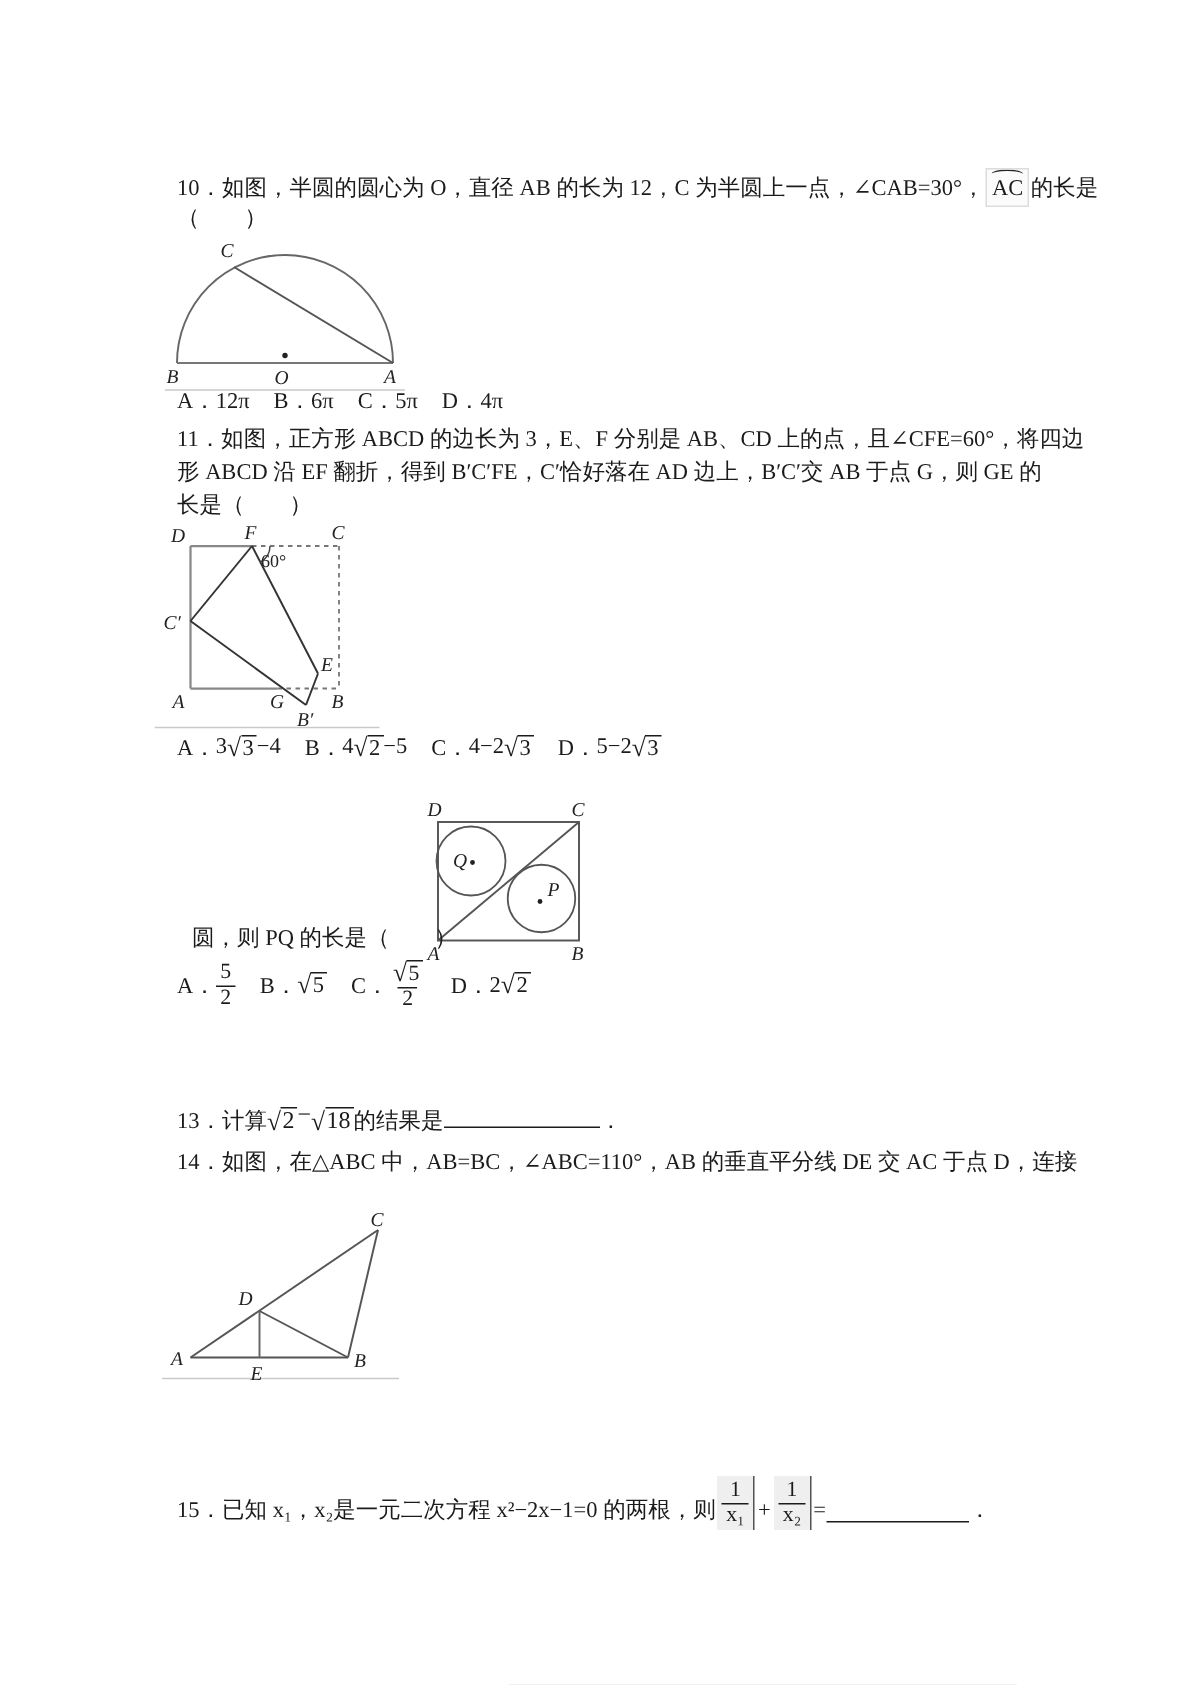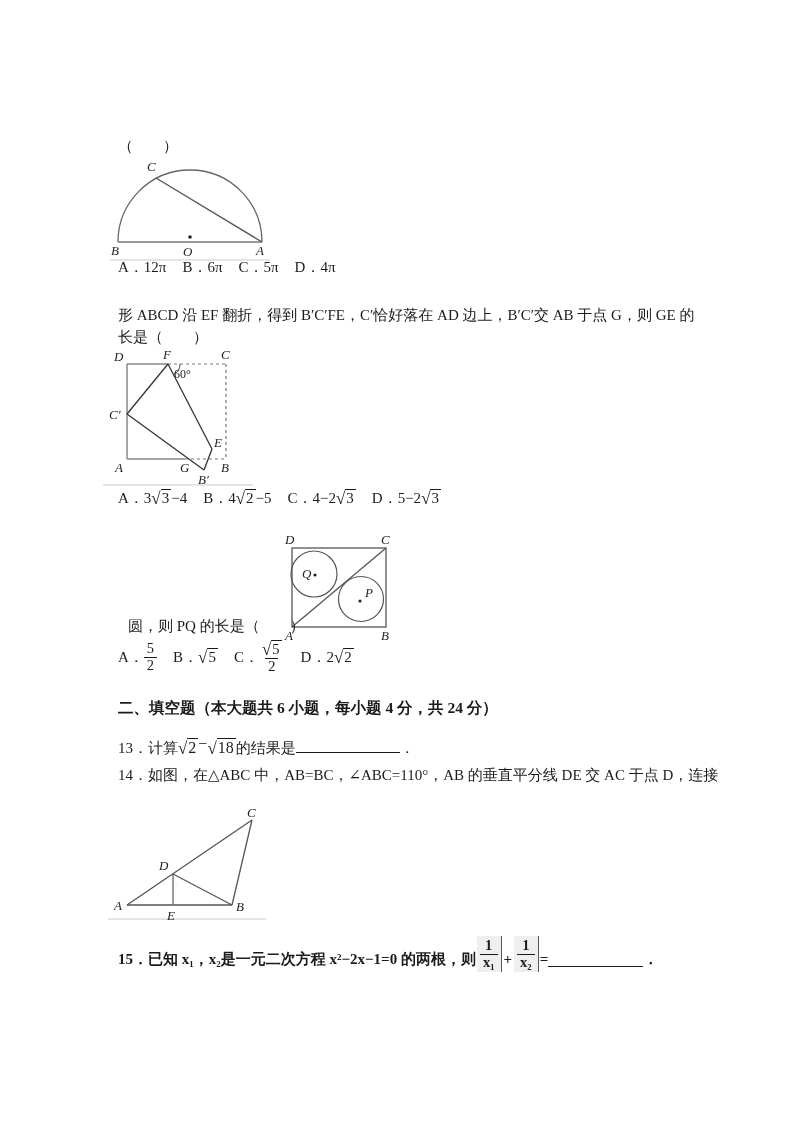--- a/index.html
+++ b/index.html
@@ -35,20 +35,21 @@
   .q15row { position:absolute; display:flex; align-items:flex-end; white-space:pre; }
   .q15row .txt { line-height:21px; }
   .q15row .frac { margin-bottom:-2px; }
   .plus15 { margin:0 1px; line-height:18px; }
 </style>
 </head>
 <body>
 
 <div class="page">
 
+  <div class="line" style="left:118px; top:112px;"><span>10．如图，半圆的圆心为 O，直径 AB 的长为 12，C 为半圆上一点，∠CAB=30°，</span><span class="arcbox"><span class="arccurve"></span><span>AC</span></span><span>的长是</span></div>
   <div class="line" style="left:118px; top:136px;">（　　）</div>
 
   <svg style="position:absolute; left:110px; top:156px;" width="165" height="110" viewBox="0 0 165 110">
     <line x1="0" y1="104" x2="160" y2="104" stroke="#c9c9c9" stroke-width="1"></line>
     <path d="M 8 86 A 72 72 0 0 1 152 86" fill="none" stroke="#666" stroke-width="1.3"></path>
     <line x1="8" y1="86" x2="152" y2="86" stroke="#777" stroke-width="1.3"></line>
     <line x1="46" y1="22" x2="152" y2="86" stroke="#555" stroke-width="1.3"></line>
     <circle cx="80" cy="81" r="1.8" fill="#222"></circle>
     <text class="figlabel" x="37" y="15">C</text>
     <text class="figlabel" x="1" y="99">B</text>
@@ -56,20 +57,21 @@
     <text class="figlabel" x="146" y="99">A</text>
   </svg>
 
   <div class="optrow" style="left:118px; top:258px;justify-content:space-between;">
     <span class="opt">A．12π</span>
     <span class="opt">B．6π</span>
     <span class="opt">C．5π</span>
     <span class="opt">D．4π</span>
   </div>
 
+  <div class="line" style="left:118px; top:283px;">11．如图，正方形 ABCD 的边长为 3，E、F 分别是 AB、CD 上的点，且∠CFE=60°，将四边</div>
   <div class="line" style="left:118px; top:305px;">形 ABCD 沿 EF 翻折，得到 B′C′FE，C′恰好落在 AD 边上，B′C′交 AB 于点 G，则 GE 的</div>
   <div class="line" style="left:118px; top:327px;">长是（　　）</div>
 
   <svg style="position:absolute; left:103px; top:345px;" width="152" height="142" viewBox="0 0 152 142">
     <line x1="0" y1="140" x2="150" y2="140" stroke="#c9c9c9" stroke-width="1"></line>
 
     <line x1="24" y1="19" x2="65" y2="19" stroke="#888" stroke-width="1.5"></line>
     <line x1="24" y1="19" x2="24" y2="114" stroke="#888" stroke-width="1.5"></line>
     <line x1="24" y1="114" x2="82" y2="114" stroke="#888" stroke-width="1.5"></line>
 
@@ -119,41 +121,40 @@
 
   <div class="line" style="left:128px; top:616px;">圆，则 PQ 的长是（　　）</div>
 
   <div class="optrow" style="left:118px; top:638px; height:38px;">
     <span class="opt"><span>A．</span><span class="frac"><span class="num">5</span><span class="den">2</span></span></span>
     <span class="opt"><span>B．</span><span class="sqrt"><span class="sign">√</span><span class="radicand">5</span></span></span>
     <span class="opt"><span>C．</span><span class="frac"><span class="num"><span class="sqrt"><span class="sign">√</span><span class="radicand">5</span></span></span><span class="den">2</span></span></span>
     <span class="opt"><span>D．</span><span>2</span><span class="sqrt"><span class="sign">√</span><span class="radicand">2</span></span></span>
   </div>
 
-  <div class="line bold" style="left:118px; top:697px;">二、填空题（本大题共 6 小题，每小题 4 分，共 24 分）</div>
 
   <div class="line" style="left:118px; top:733px;"><span>13．计算</span><span class="eq13"><span class="sqrt"><span class="sign">√</span><span class="radicand">2</span></span><span class="raised">−</span><span class="sqrt"><span class="sign">√</span><span class="radicand">18</span></span></span><span>的结果是</span><span class="blank" style="width:104px;"></span><span>．</span></div>
 
   <div class="line" style="left:118px; top:765px;text-align:center;">14．如图，在△ABC 中，AB=BC，∠ABC=110°，AB 的垂直平分线 DE 交 AC 于点 D，连接</div>
 
   <svg style="position:absolute; left:108px; top:806px;" width="162" height="118" viewBox="0 0 162 118">
     <line x1="0" y1="113" x2="158" y2="113" stroke="#c9c9c9" stroke-width="1"></line>
     <line x1="19" y1="99" x2="124" y2="99" stroke="#555" stroke-width="1.3"></line>
     <line x1="124" y1="99" x2="144" y2="14" stroke="#555" stroke-width="1.3"></line>
     <line x1="19" y1="99" x2="144" y2="14" stroke="#555" stroke-width="1.3"></line>
     <line x1="65" y1="68" x2="65" y2="99" stroke="#666" stroke-width="1.3"></line>
     <line x1="65" y1="68" x2="124" y2="99" stroke="#555" stroke-width="1.3"></line>
     <text class="figlabel" x="139" y="11">C</text>
     <text class="figlabel" x="51" y="64">D</text>
     <text class="figlabel" x="6" y="104">A</text>
     <text class="figlabel" x="59" y="114">E</text>
     <text class="figlabel" x="128" y="105">B</text>
   </svg>
 
-  <div class="q15row" style="left:118px; top:936px;font-weight:bold;">
+  <div class="q15row" style="left:118px; top:984px;">
     <span class="txt">15．已知 x₁，x₂是一元二次方程 x²−2x−1=0 的两根，则</span>
     <span class="frac fracShade"><span class="num">1</span><span class="den">x₁</span></span>
     <span class="txt plus15">+</span>
     <span class="frac fracShade"><span class="num">1</span><span class="den">x₂</span></span>
     <span class="txt">=</span>
     <span class="blank" style="width:95px; margin-bottom:3px;"></span>
     <span class="txt">．</span>
   </div>
 
 </div>

